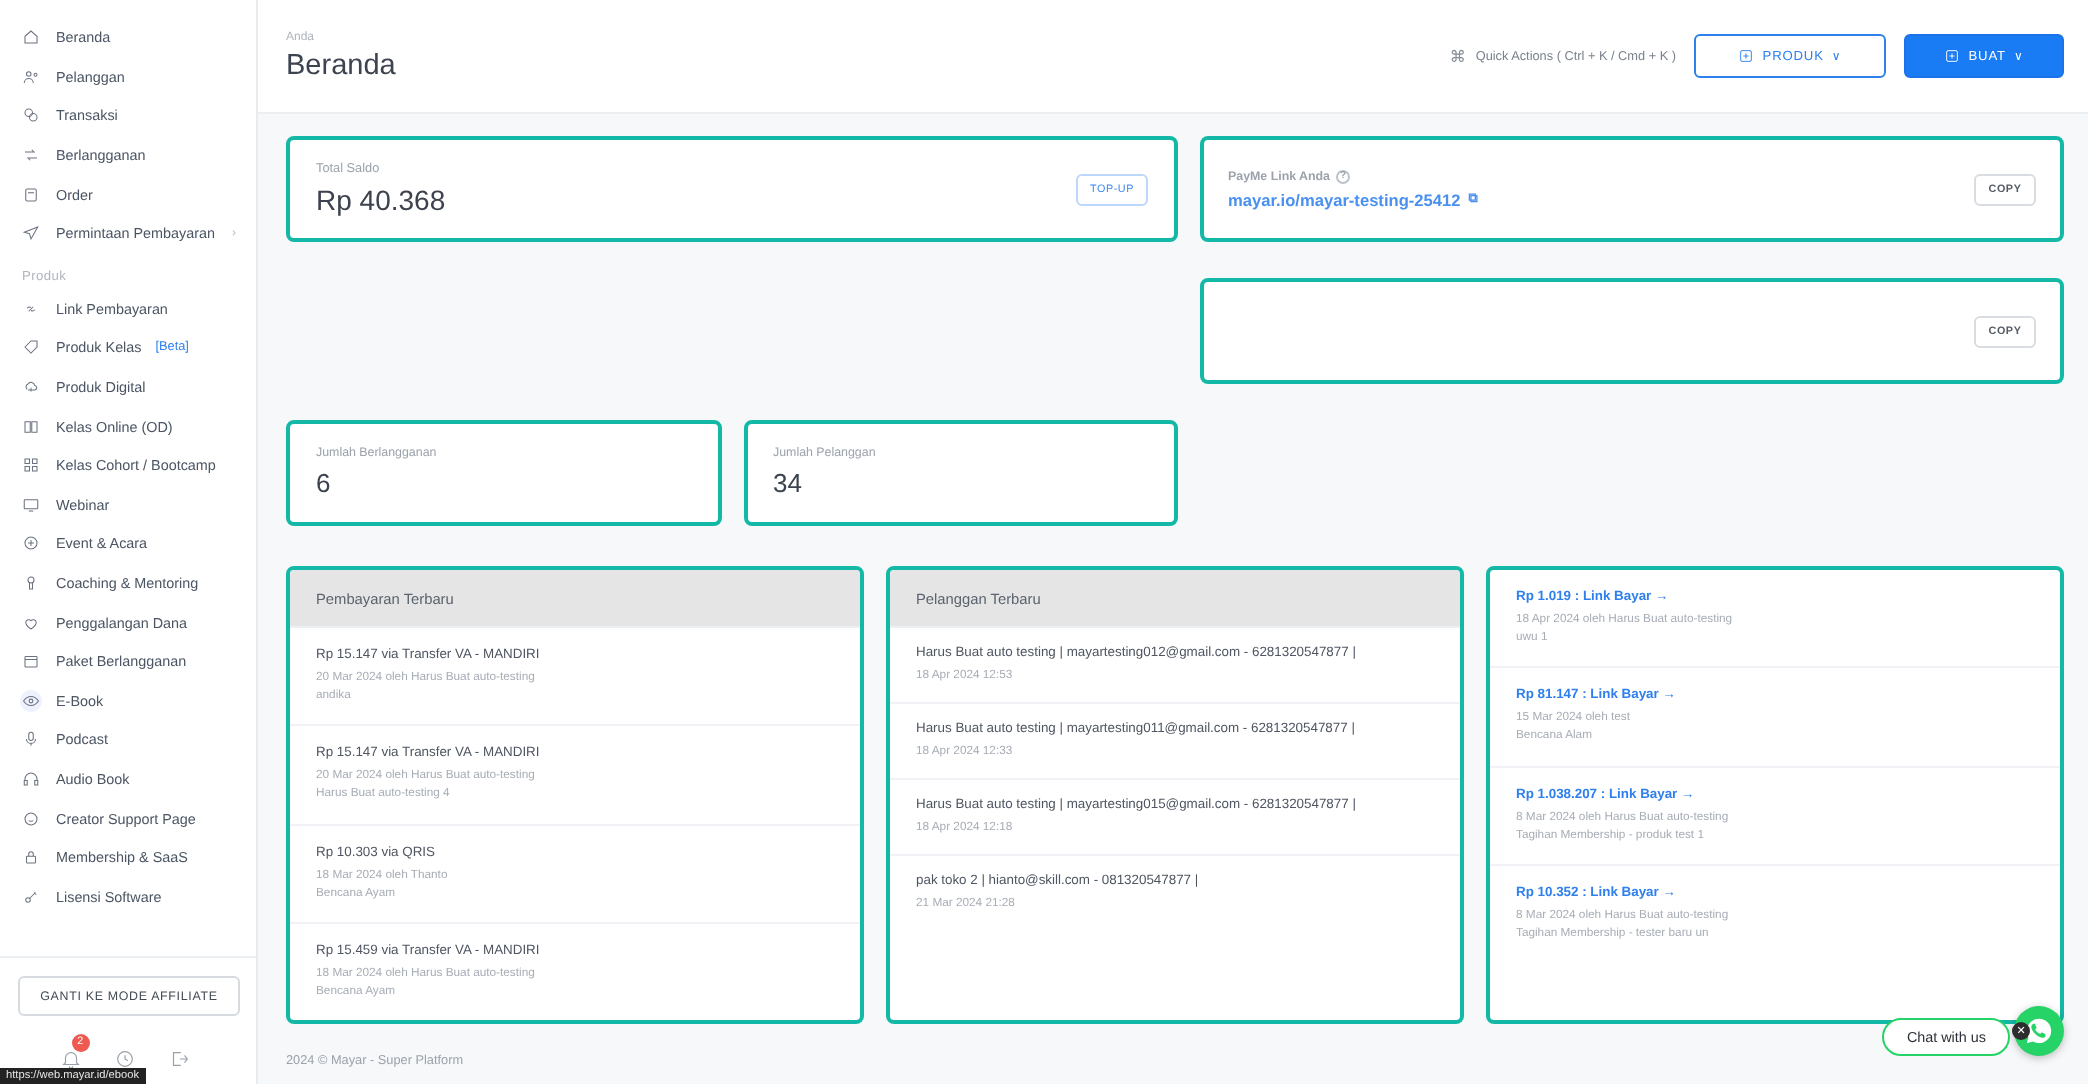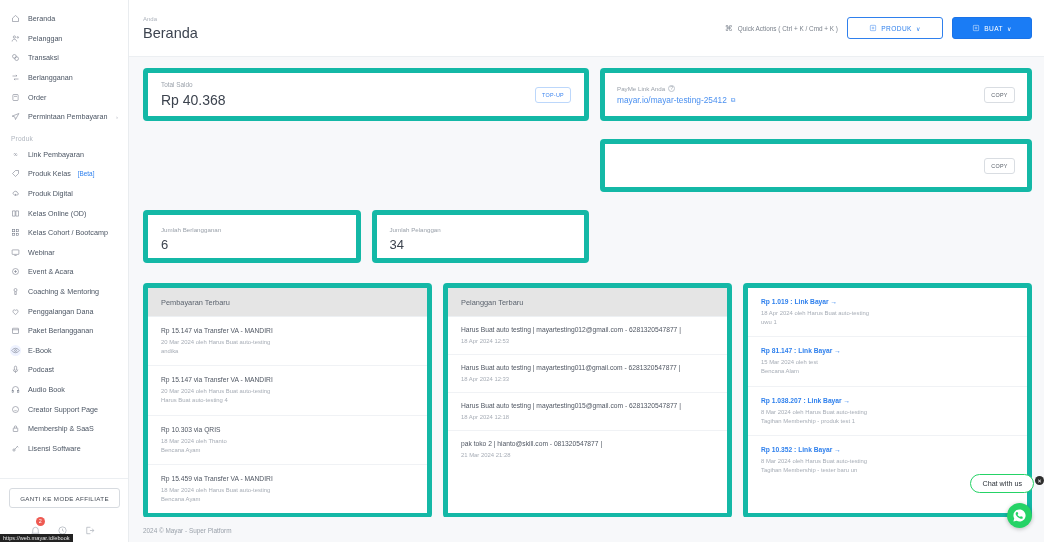--- a/index.html
+++ b/index.html
@@ -77,25 +77,25 @@
   }
   .btn-outline { border: 1px solid #2f80ed; color: #2f80ed; background: #fff; width: 96px; justify-content: center; }
   .btn-primary { border: 1px solid #1a73e8; color: #fff; background: #1a7cf5; width: 80px; justify-content: center; }
   .btn-outline svg, .btn-primary svg { width: 8px; height: 8px; stroke-width: 1.4; fill: none; }
   .btn-outline svg { stroke: #2f80ed; }
   .btn-primary svg { stroke: #fff; }
   .caret { font-size: 6px; }
 
   .content { flex: 1; padding: 11px 12px 0 14px; overflow: hidden; }
 
-  .card { background: #fff; border: 5px solid #14b8a6; border-radius: 4px; gap: 31px; }
+  .card { background: #fff; border: 2px solid #14b8a6; border-radius: 4px; gap: 31px; }
 
   .row1 { display: flex; gap: 11px; }
   .col-left { width: 446px; }
-  .col-right { flex: 1; }
+  .col-right { flex: 1; font-weight: bold; }
   .balance {
     height: 53px; display: flex; align-items: center; padding: 0 13px;
   }
   .blabel { font-size: 6.4px; color: #9ba2ab; margin-bottom: 4px; }
   .bvalue { font-size: 14px; color: #3c434e; }
   .topup {
     margin-left: auto; width: 36px; height: 16px; border: 1px solid #bcd7fb; border-radius: 3px;
     color: #3d86ef; background: #fff; font-size: 5.4px; letter-spacing: .3px;
     display: flex; align-items: center; justify-content: center; cursor: pointer;
     font-family: "Liberation Sans", sans-serif;
@@ -137,21 +137,21 @@
   .prow { border-bottom: 1px solid #f0f2f5; padding: 10px 13px 9px 13px; cursor: pointer; }
   .prow:last-child { border-bottom: none; }
   .prow .t1 { font-size: 6.7px; color: #4f5662; margin-bottom: 4px; }
   .prow .t1.link { color: #2f80ed; font-weight: bold; }
   .prow .t2 { font-size: 5.9px; color: #a7adb6; line-height: 1.55; }
   .prow.tight { padding: 9px 13px 8px 13px; }
 
   .footer { padding: 10px 12px 8px 14px; font-size: 6.4px; color: #9ba2ab; }
 
   
-  .chatwrap { position: absolute; right: 10px; bottom: 14px; display: flex; align-items: flex-end; flex-direction: column; gap: 10px; }
+  .chatwrap { position: absolute; right: 10px; bottom: 14px; display: flex; align-items: flex-end; flex-direction: row; gap: 2px; }
   .chatpill {
     display: flex; align-items: center; height: 19px; padding: 0 11px;
     background: #fff; border: 1.2px solid #25d366; border-radius: 11px;
     font-size: 7.2px; color: #2b3138; cursor: pointer; position: relative;
   }
   .chatclose {
     position: absolute; right: -11px; top: 1px; width: 9px; height: 9px; border-radius: 50%;
     background: #2d2d2d; color: #fff; font-size: 5.5px; display: flex;
     align-items: center; justify-content: center; cursor: pointer;
   }

